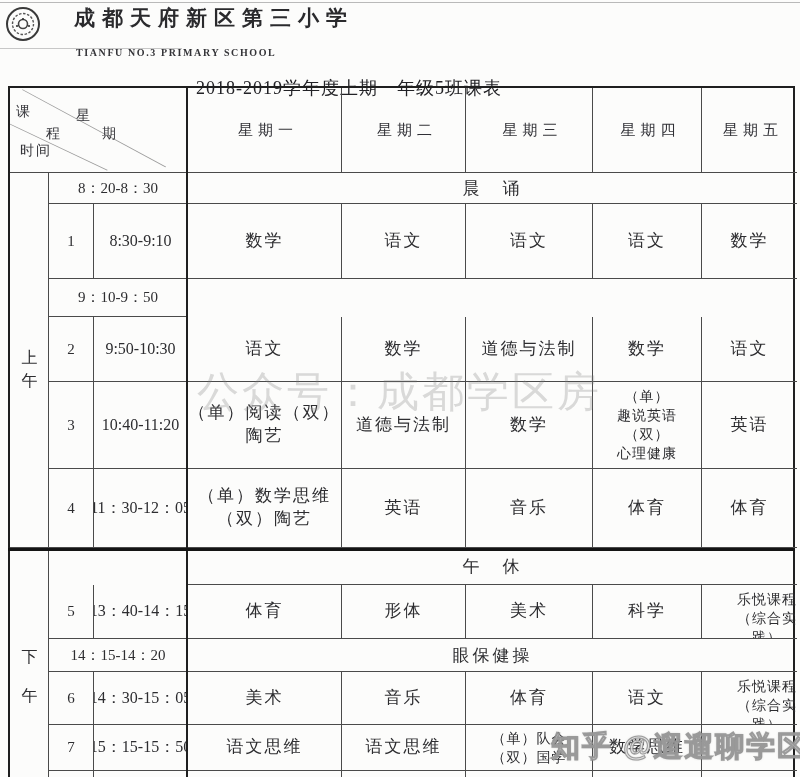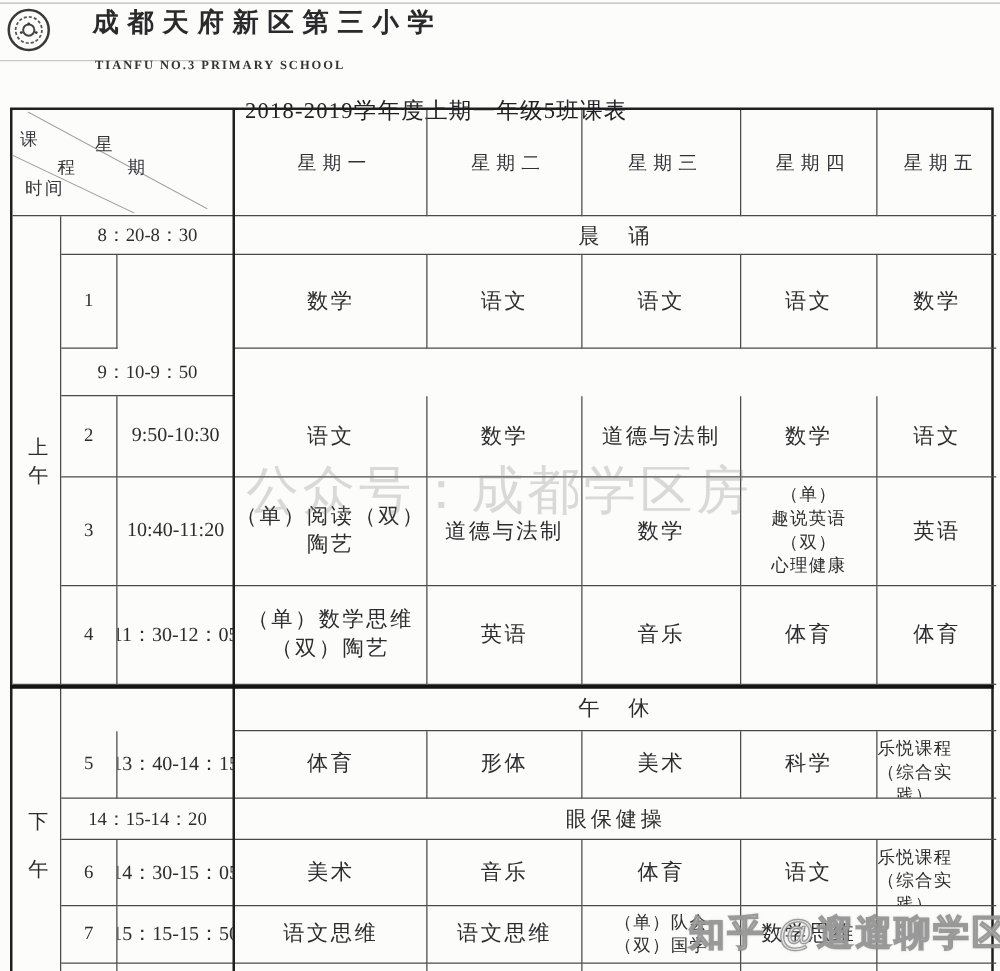--- a/index.html
+++ b/index.html
@@ -24,21 +24,21 @@
        grid-template-rows:85px 31px 75px 38px 65px 87px 79px 37px 54px 33px 53px 46px 30px;
        border:2px solid #1f1f1f;background:transparent;}
   .cell{box-sizing:border-box;border-right:1px solid var(--bd);border-bottom:1px solid var(--bd);
         display:flex;align-items:center;justify-content:center;text-align:center;
         overflow:hidden;position:relative;}
   .cell.lastcol{border-right:none;}
   .cell.stub{border-bottom:none;}
   .dayhead{font-size:15px;letter-spacing:5px;color:#303036;padding-left:7px;}
   .subject{font-size:17px;letter-spacing:2px;line-height:1.35;white-space:pre-line;}
   .subject.sm{font-size:14px;letter-spacing:1px;line-height:19px;}
-  .subject.topclip{align-items:flex-start;justify-content:flex-start;}
+  .subject.topclip{align-items:flex-start;justify-content:flex-end;}
   .subject.topclip .txt{padding-top:5px;display:block;}
   .pnum{font-size:15px;}
   .time{font-size:16px;white-space:nowrap;overflow:hidden;}
   .mtime{font-size:15px;white-space:nowrap;overflow:hidden;}
   .activity{font-size:17px;letter-spacing:3px;}
   .sec{writing-mode:vertical-rl;text-orientation:upright;font-size:16px;}
   .sec-am{letter-spacing:24px;}
   .sec-pm{letter-spacing:38px;}
   
   .corner{position:relative;}
@@ -102,20 +102,21 @@
       <span class="sec sec-am">上午</span>
     </div>
     <div class="cell stub" style="grid-area:8/1/14/2">
       <span class="sec sec-pm">下午</span>
     </div>
 
     <div class="cell mtime" style="grid-area:2/2/3/4">8：20-8：30</div>
     <div class="cell activity lastcol" style="grid-area:2/4/3/9">晨　诵</div>
 
     <div class="cell pnum" style="grid-area:3/2/4/3">1</div>
+    <div class="cell time" style="grid-area:3/3/4/4">8:30-9:10</div>
     <div class="cell subject" style="grid-area:3/4/4/5">数学</div>
     <div class="cell subject" style="grid-area:3/5/4/6">语文</div>
     <div class="cell subject" style="grid-area:3/6/4/7">语文</div>
     <div class="cell subject" style="grid-area:3/7/4/8">语文</div>
     <div class="cell subject lastcol" style="grid-area:3/8/4/9">数学</div>
 
     <div class="cell mtime" style="grid-area:4/2/5/4">9：10-9：50</div>
 
     <div class="cell pnum" style="grid-area:5/2/6/3">2</div>
     <div class="cell time" style="grid-area:5/3/6/4">9:50-10:30</div>

